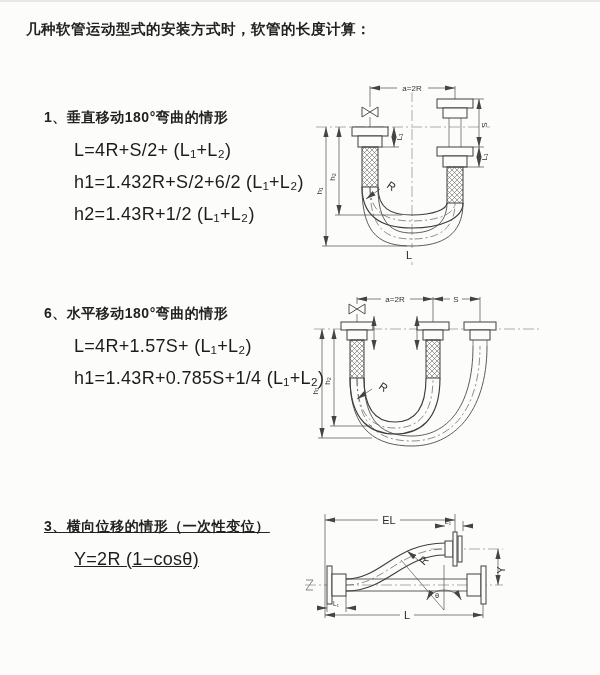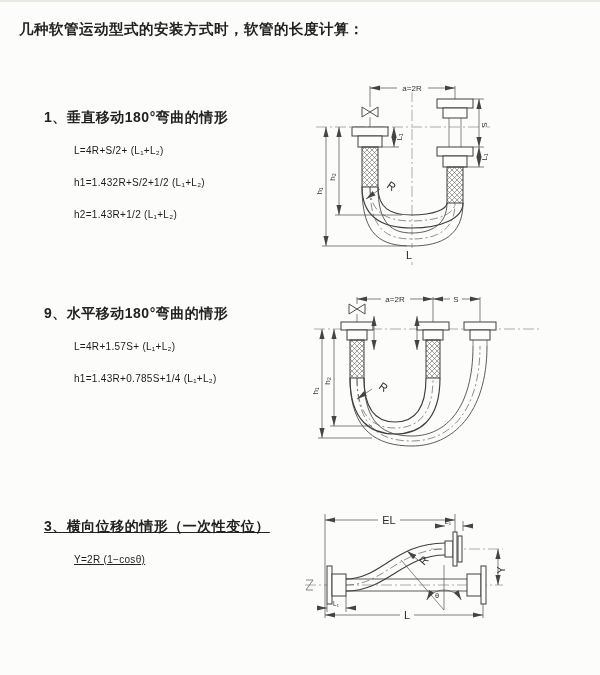--- a/index.html
+++ b/index.html
@@ -1,23 +1,23 @@
 <!DOCTYPE html>
 <html><head>
 <meta charset="utf-8">
 <style>
   html,body{margin:0;padding:0;}
   body{width:600px;height:675px;background:#f4f4f0;font-family:"Liberation Sans",sans-serif;}
   #page{position:relative;width:600px;height:675px;background:#fcfcfa;overflow:hidden;
         border-top:2px solid #e9e9e3;color:#222;}
-  .title{position:absolute;left:19px;top:18px;font-size:14.5px;font-weight:700;letter-spacing:.5px;}
+  .title{position:absolute;left:26px;top:18px;font-size:14.5px;font-weight:700;letter-spacing:.5px;}
   .section{position:absolute;left:44px;}
   .sec1{top:100px;} .sec2{top:296px;} .sec3{top:509px;text-decoration:underline;}
   .sec-heading{font-size:14px;font-weight:700;height:32px;display:flex;align-items:center;letter-spacing:.5px;text-align:center;}
-  .formula{font-size:10px;font-weight:400;height:32px;display:flex;align-items:center;
+  .formula{font-size:18px;font-weight:400;height:32px;display:flex;align-items:center;
            margin-left:30px;letter-spacing:.3px;color:#1c1c1c;}
   svg{position:absolute;overflow:visible;}
   .d1{left:312px;top:73px;}
   .d2{left:312px;top:284px;}
   .d3{left:303px;top:498px;}
   
   .cl{stroke:#777;stroke-width:.6;fill:none;stroke-dasharray:11 3 2 3;}
   .dim{stroke:#4a4a4a;stroke-width:.7;fill:none;}
   .thin{stroke:#555;stroke-width:.7;fill:none;}
   .wall{stroke:#3e3e3e;stroke-width:1.15;fill:none;}
@@ -32,26 +32,26 @@
 </head>
 <body>
 
 <div id="page">
 
   <div class="title">几种软管运动型式的安装方式时，软管的长度计算：</div>
 
   <div class="section sec1">
     <div class="sec-heading">1、垂直移动180°弯曲的情形</div>
     <div class="formula">L=4R+S/2+ (L₁+L₂)</div>
-    <div class="formula">h1=1.432R+S/2+1/2 (L₁+L₂)</div>
+    <div class="formula">h1=1.432R+S/2+6/2 (L₁+L₂)</div>
     <div class="formula">h2=1.43R+1/2 (L₁+L₂)</div>
   </div>
 
   <div class="section sec2">
-    <div class="sec-heading">9、水平移动180°弯曲的情形</div>
+    <div class="sec-heading">6、水平移动180°弯曲的情形</div>
     <div class="formula">L=4R+1.57S+ (L₁+L₂)</div>
     <div class="formula">h1=1.43R+0.785S+1/4 (L₁+L₂)</div>
   </div>
 
   <div class="section sec3">
     <div class="sec-heading">3、横向位移的情形（一次性变位）</div>
     <div class="formula">Y=2R (1−cosθ)</div>
   </div>
 
   <svg class="d1" width="250" height="195" viewBox="0 0 250 195">

